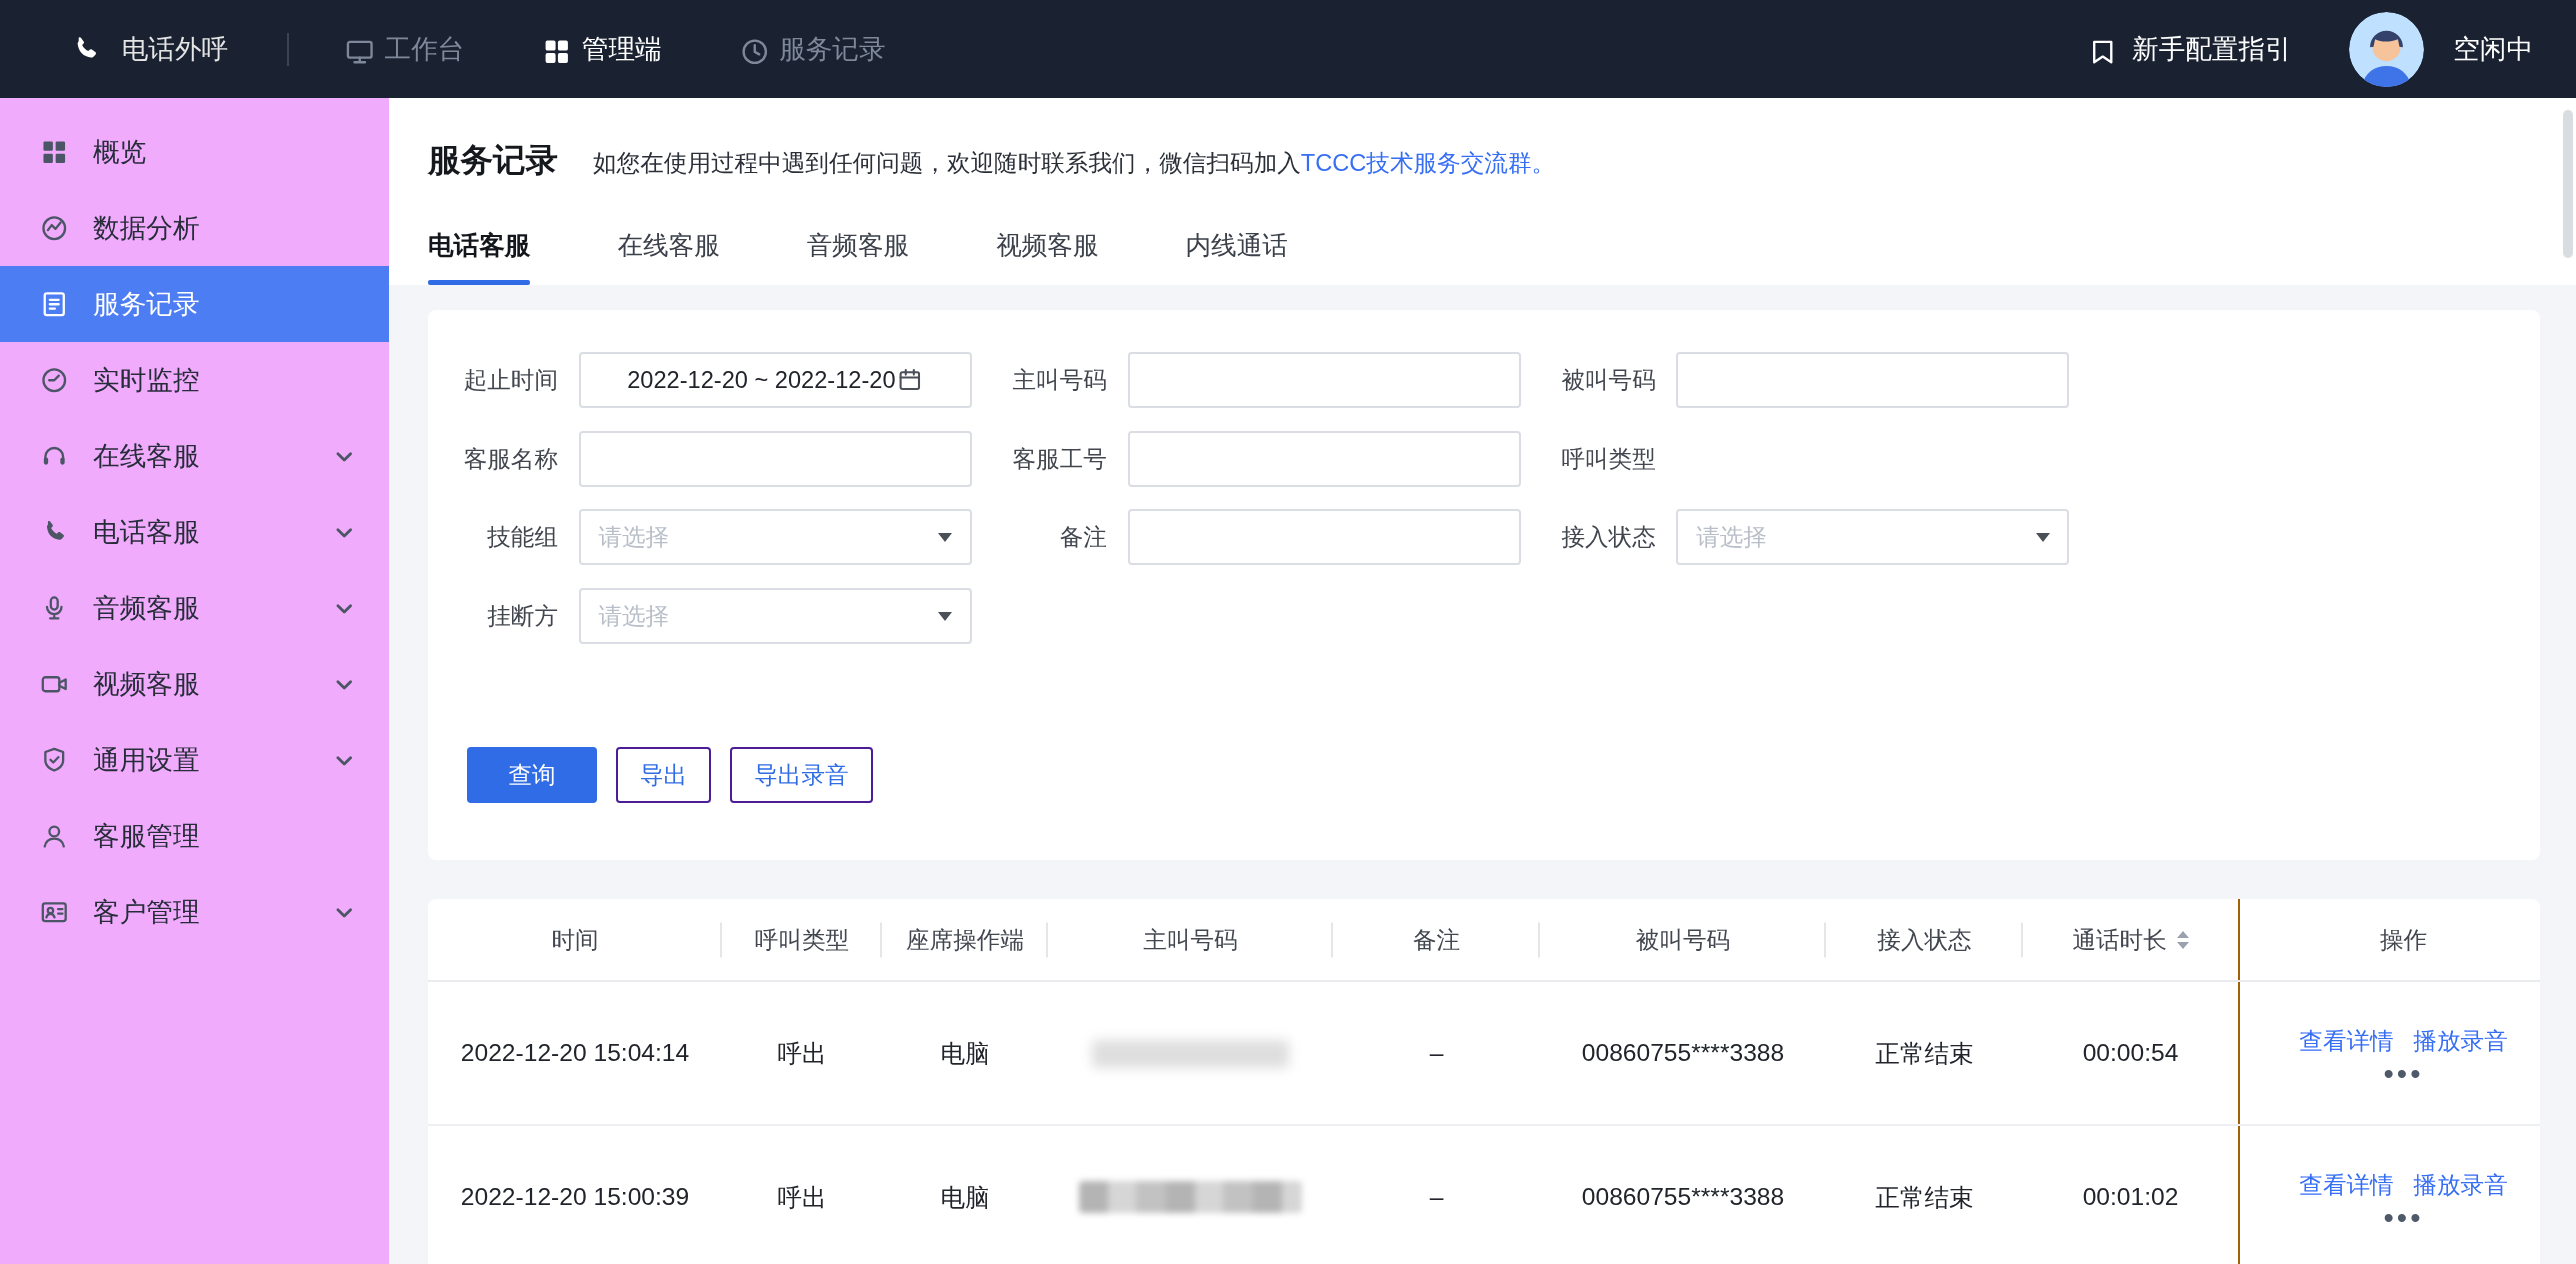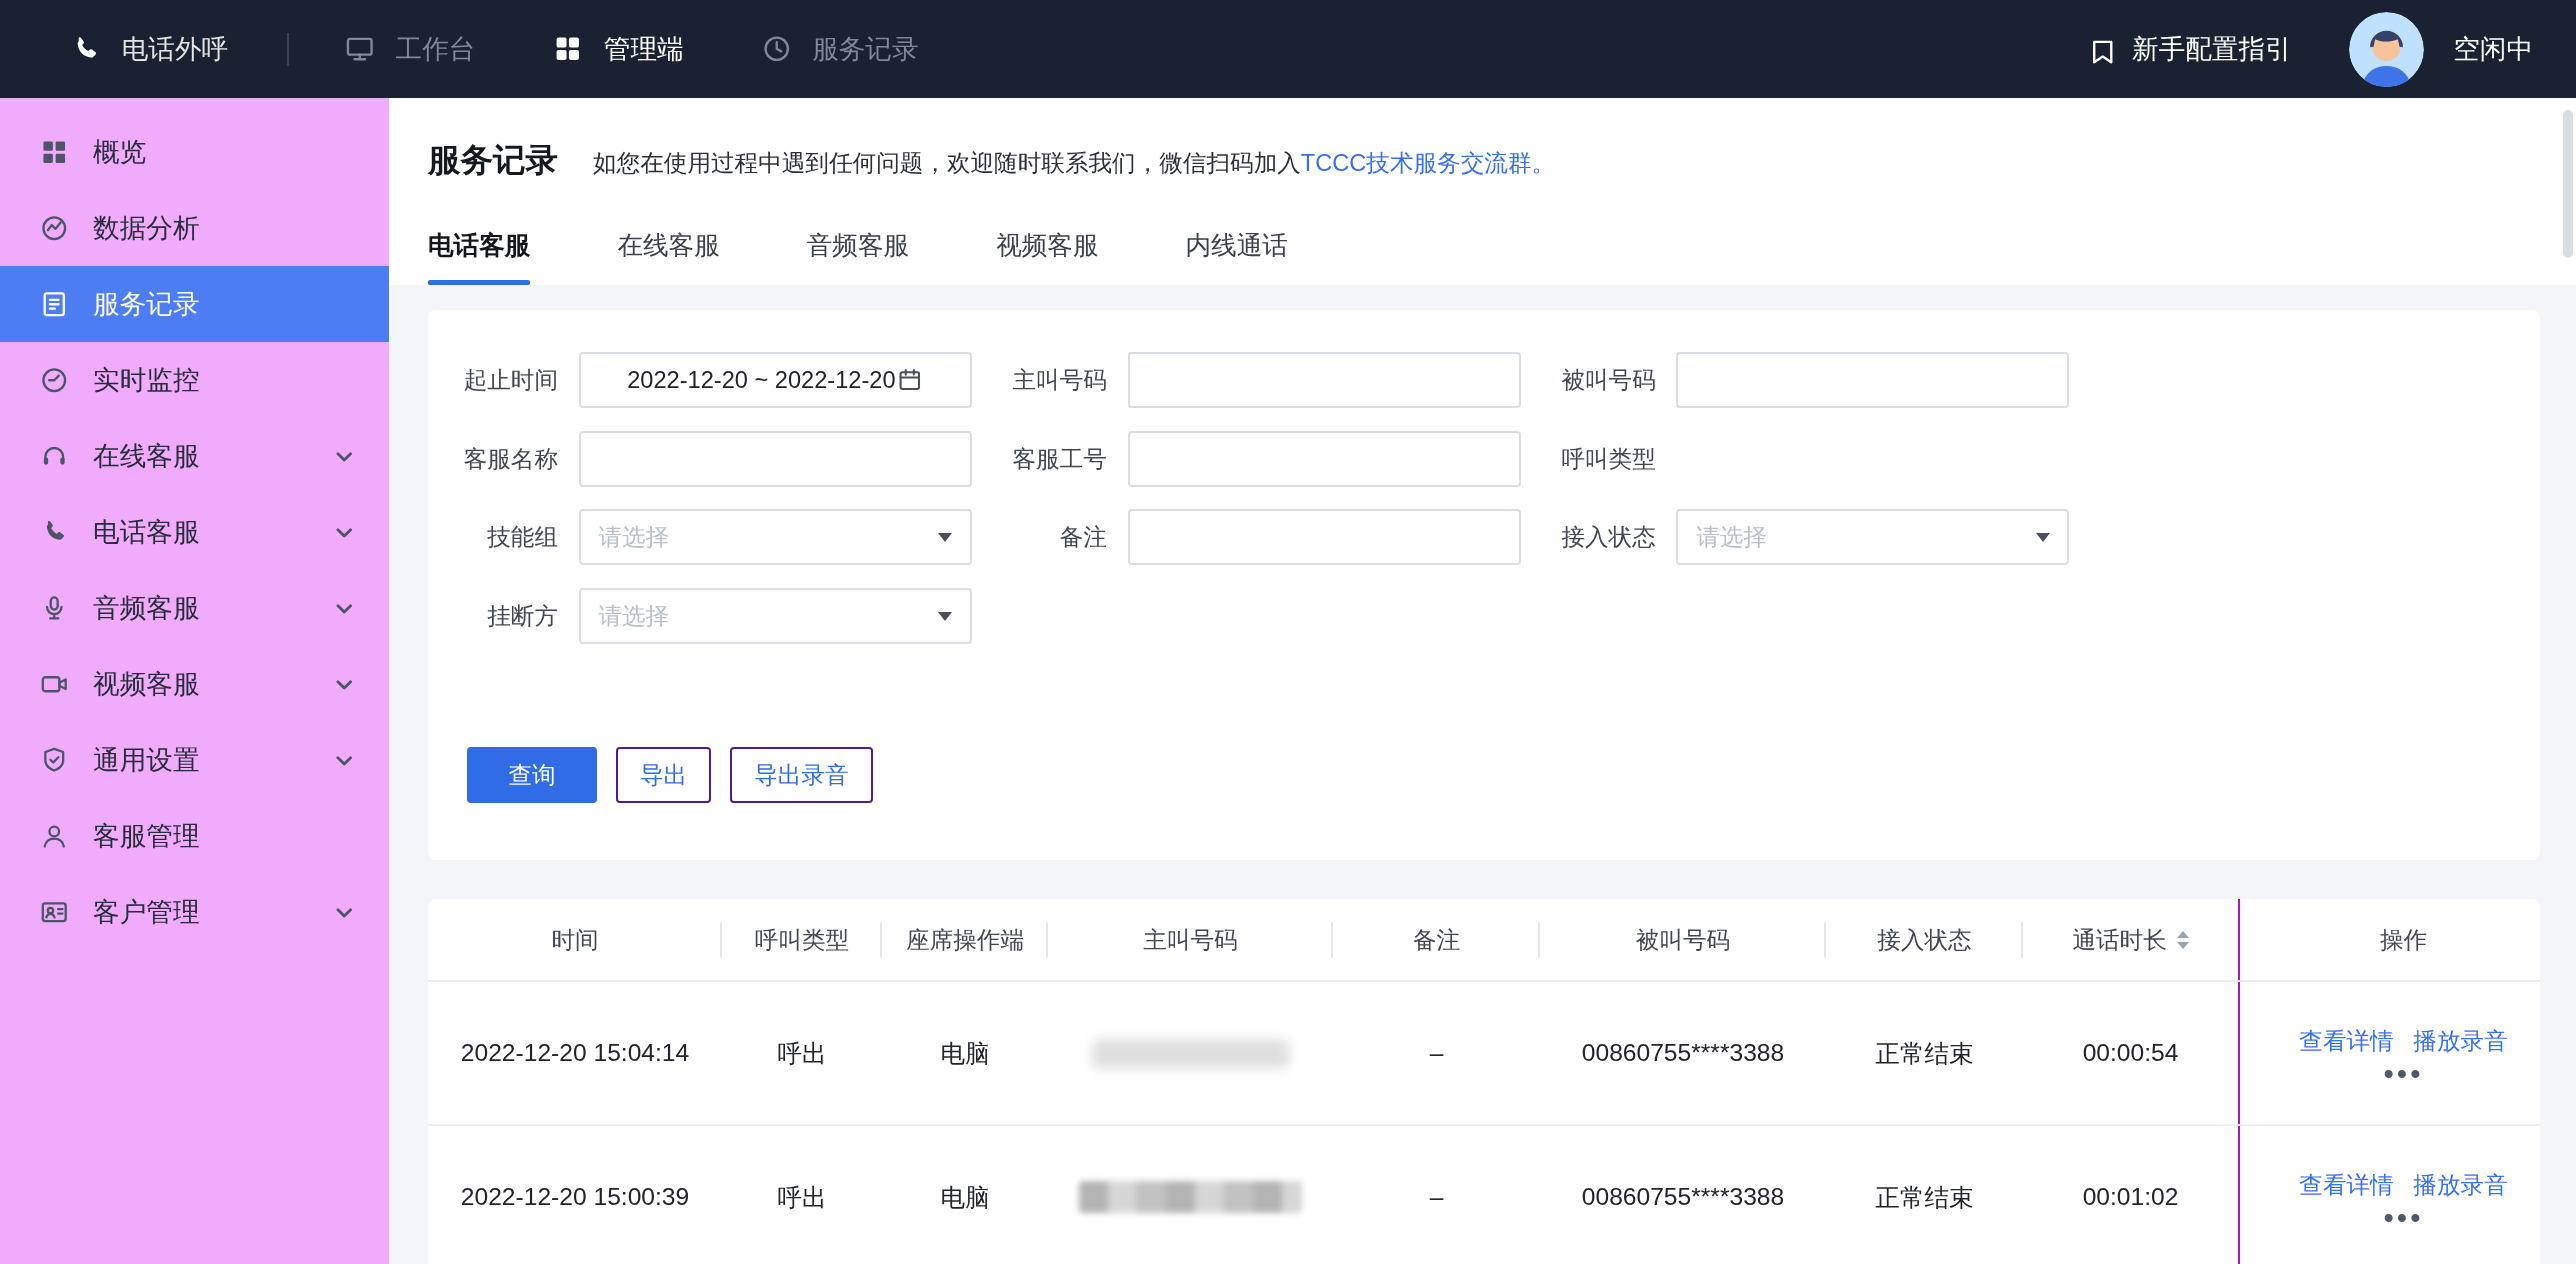--- a/index.html
+++ b/index.html
@@ -8,21 +8,21 @@
 
   
   .topbar { height:98px; background:#1a2232; display:flex; align-items:center;
     padding:0 43px 0 69px; color:#fff; }
   .icon { display:inline-flex; }
   .icon svg { width:100%; height:100%; }
   .brand { display:flex; align-items:center; gap:19.7px; font-size:26.6px; color:#e5e5e5; }
   .brand-icon { width:33px; height:33px; color:#fff; }
   .topbar-divider { width:2px; height:33px; background:#3a4354; margin:0 55px 0 59px; }
   .topnav { display:flex; align-items:center; gap:77px; }
-  .topnav-item { display:flex; align-items:center; gap:20px; font-size:26.6px;
+  .topnav-item { display:flex; align-items:flex-end; gap:9px; font-size:26.6px;
     color:#7e8899; cursor:pointer; }
   .topnav-item .icon { width:31.5px; height:31.5px; }
   .topnav-item.active { color:#ffffff; }
   .topbar-right { margin-left:auto; display:flex; align-items:center; gap:29.5px; }
   .guide { display:flex; align-items:flex-end; gap:13.8px; font-size:26.6px; color:#fff; cursor:pointer; }
   .guide .icon { width:31.5px; height:31.5px; }
   .avatar { width:75px; height:75px; border-radius:50%; overflow:hidden; cursor:pointer; margin-left:27.6px; }
   .agent-status { font-size:26.6px; color:#fff; cursor:pointer; }
 
   
@@ -80,21 +80,21 @@
 
   
   .table-card { margin-top:39px; overflow:hidden; min-height:414px; }
   table { width:100%; border-collapse:collapse; table-layout:fixed; }
   th { height:82px; font-size:23.6px; font-weight:normal; color:#42464f; text-align:center;
     border-bottom:2px solid #e9ebef; position:relative; }
   th.divider::after { content:""; position:absolute; right:0; top:50%; transform:translateY(-50%);
     width:2px; height:35px; background:#e4e6ea; }
   td { height:144px; font-size:24.6px; color:#21242b; text-align:center;
     border-bottom:2px solid #edeff3; }
-  .op-col { border-left:2px solid #a21caf;padding-left:27px; }
+  .op-col { border-left:2px solid #a16207;padding-left:27px; }
   .th-flex { display:inline-flex; align-items:center; gap:9.8px; cursor:pointer; }
   .sorter { display:inline-flex; flex-direction:column; gap:3.9px; }
   .sorter .up { width:0; height:0; border-left:6.9px solid transparent; border-right:6.9px solid transparent;
     border-bottom:7.9px solid #9aa2ae; }
   .sorter .down { width:0; height:0; border-left:6.9px solid transparent; border-right:6.9px solid transparent;
     border-top:7.9px solid #9aa2ae; }
   .redacted { display:inline-block; width:197px; height:27.6px; border-radius:3.9px;
     background:#dedede; filter:blur(5.9px); vertical-align:middle; }
   .redacted.mosaic { width:223px; height:31.5px; filter:blur(3px);
     background:repeating-linear-gradient(90deg,#b4b4b4 0 29.5px,#d6d6d6 29.5px 57px,#c2c2c2 57px 87px); }

